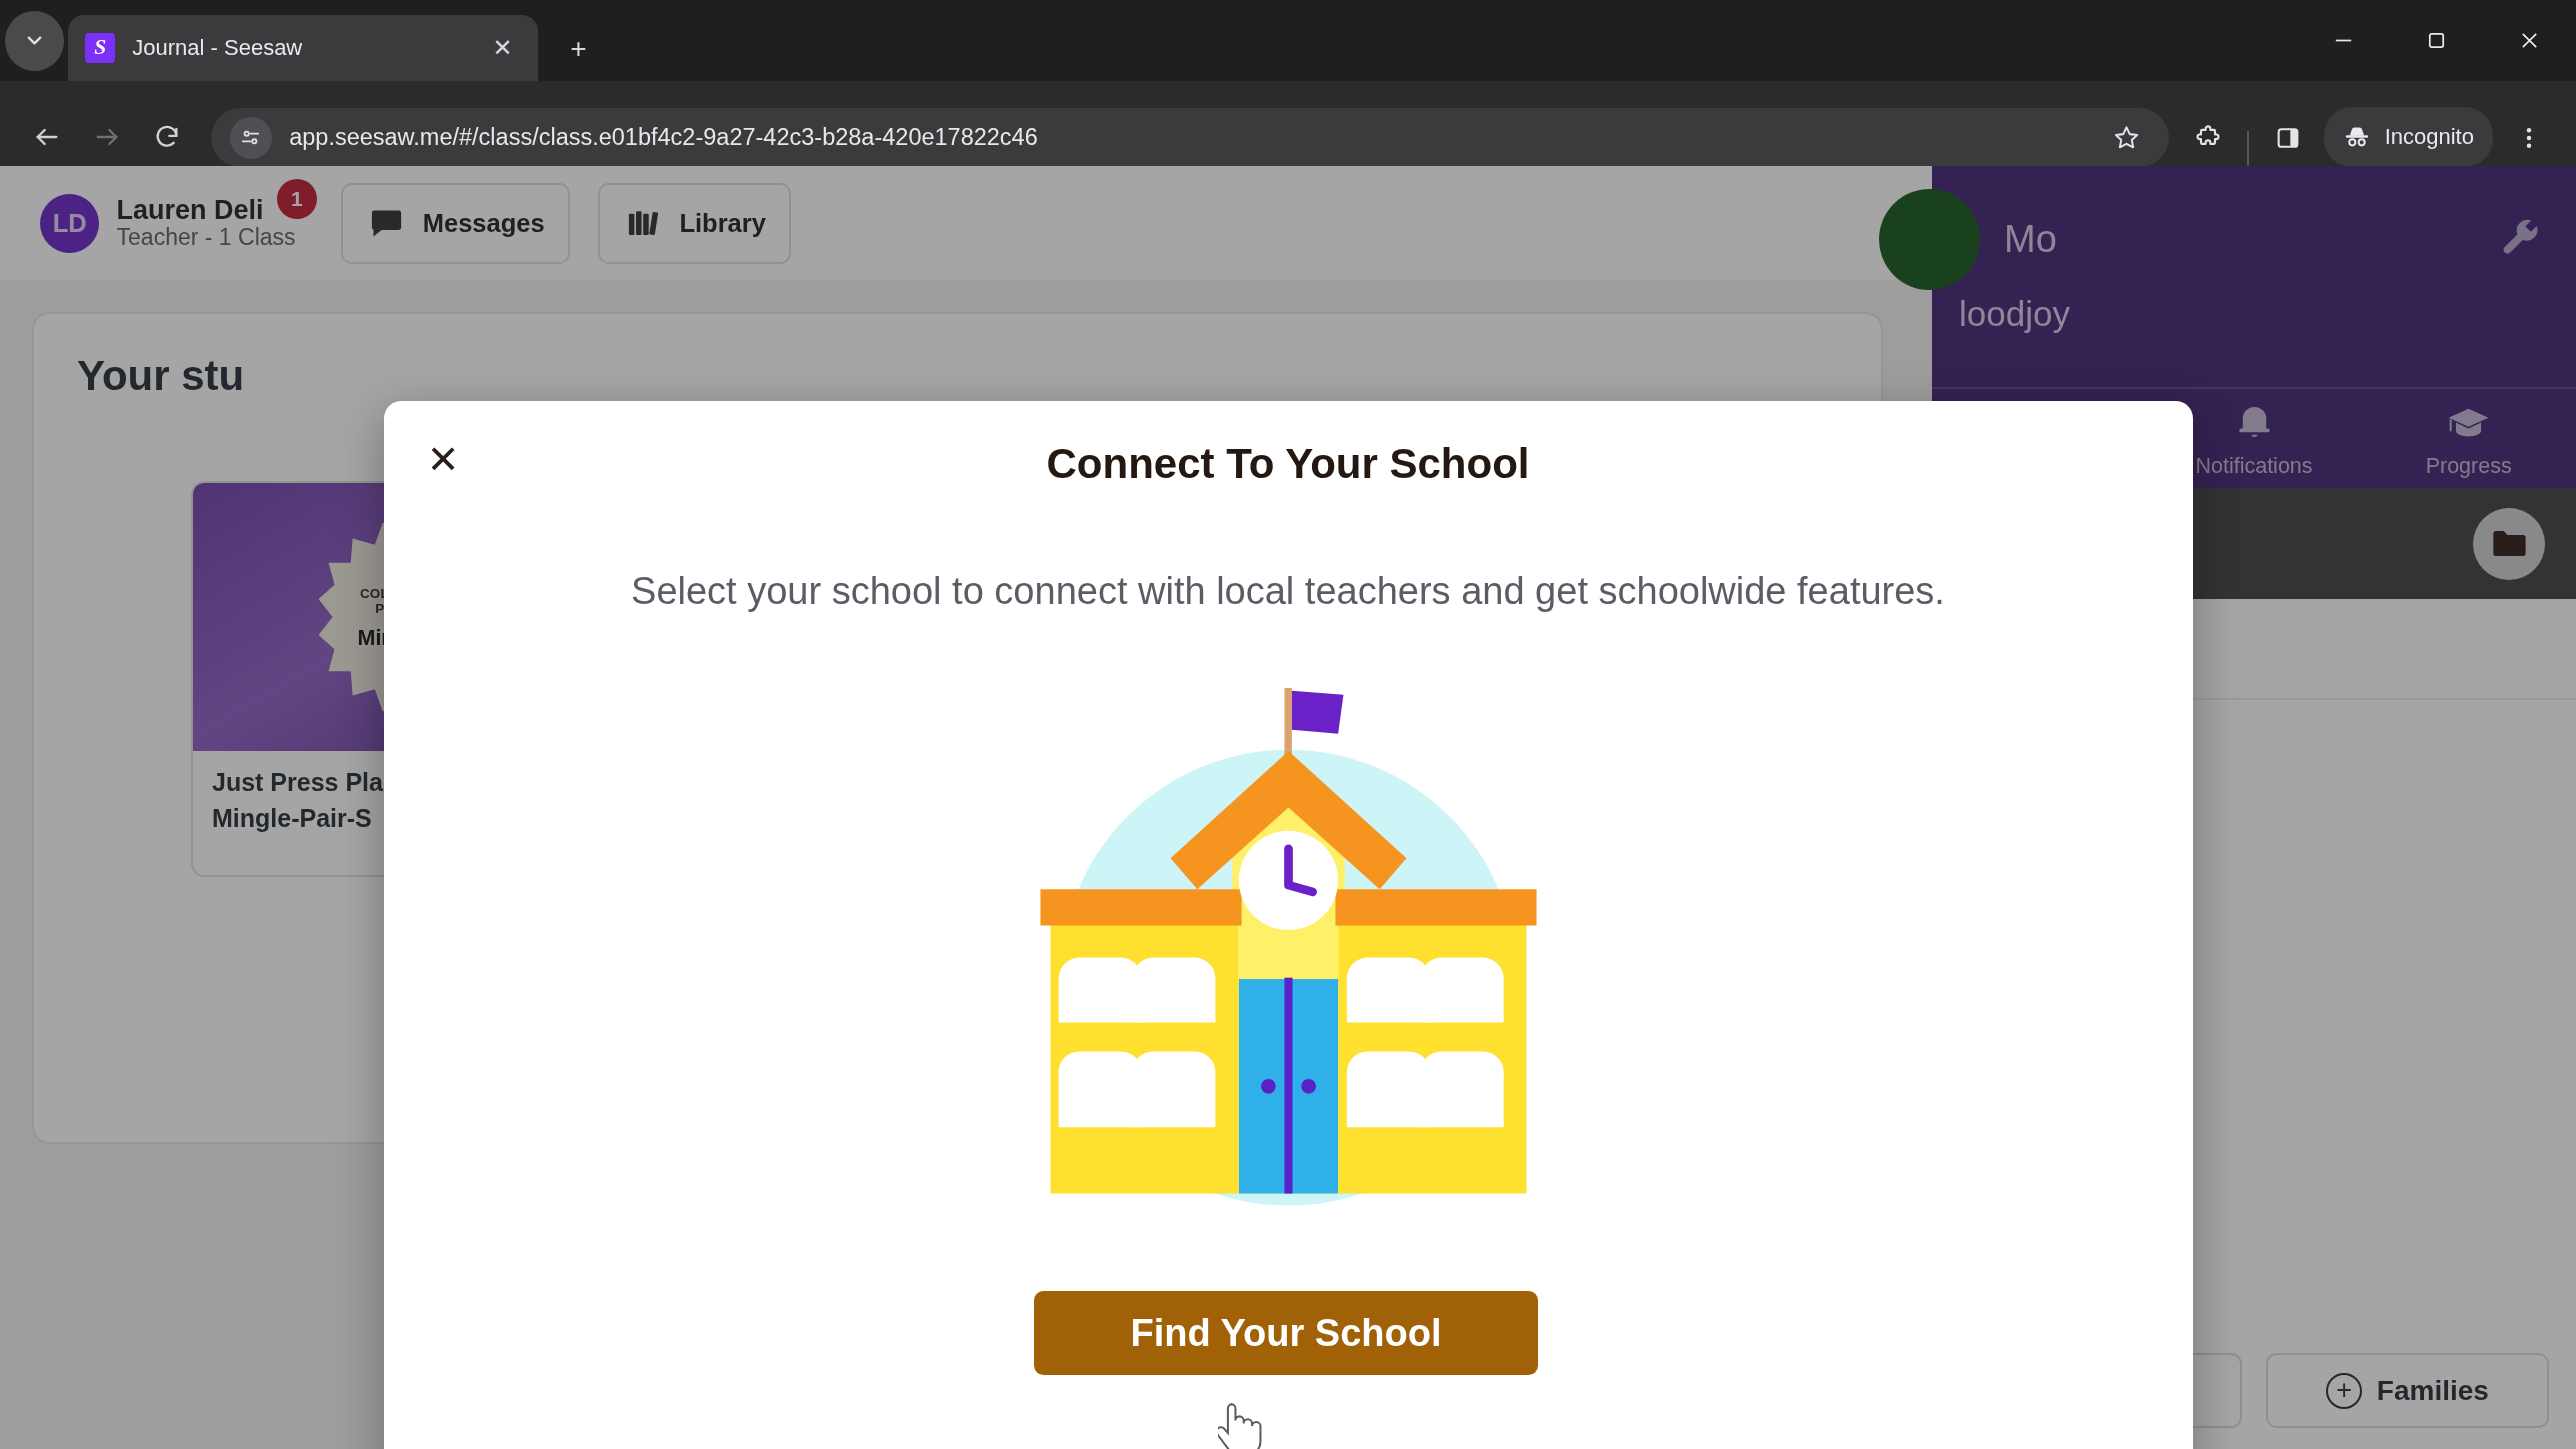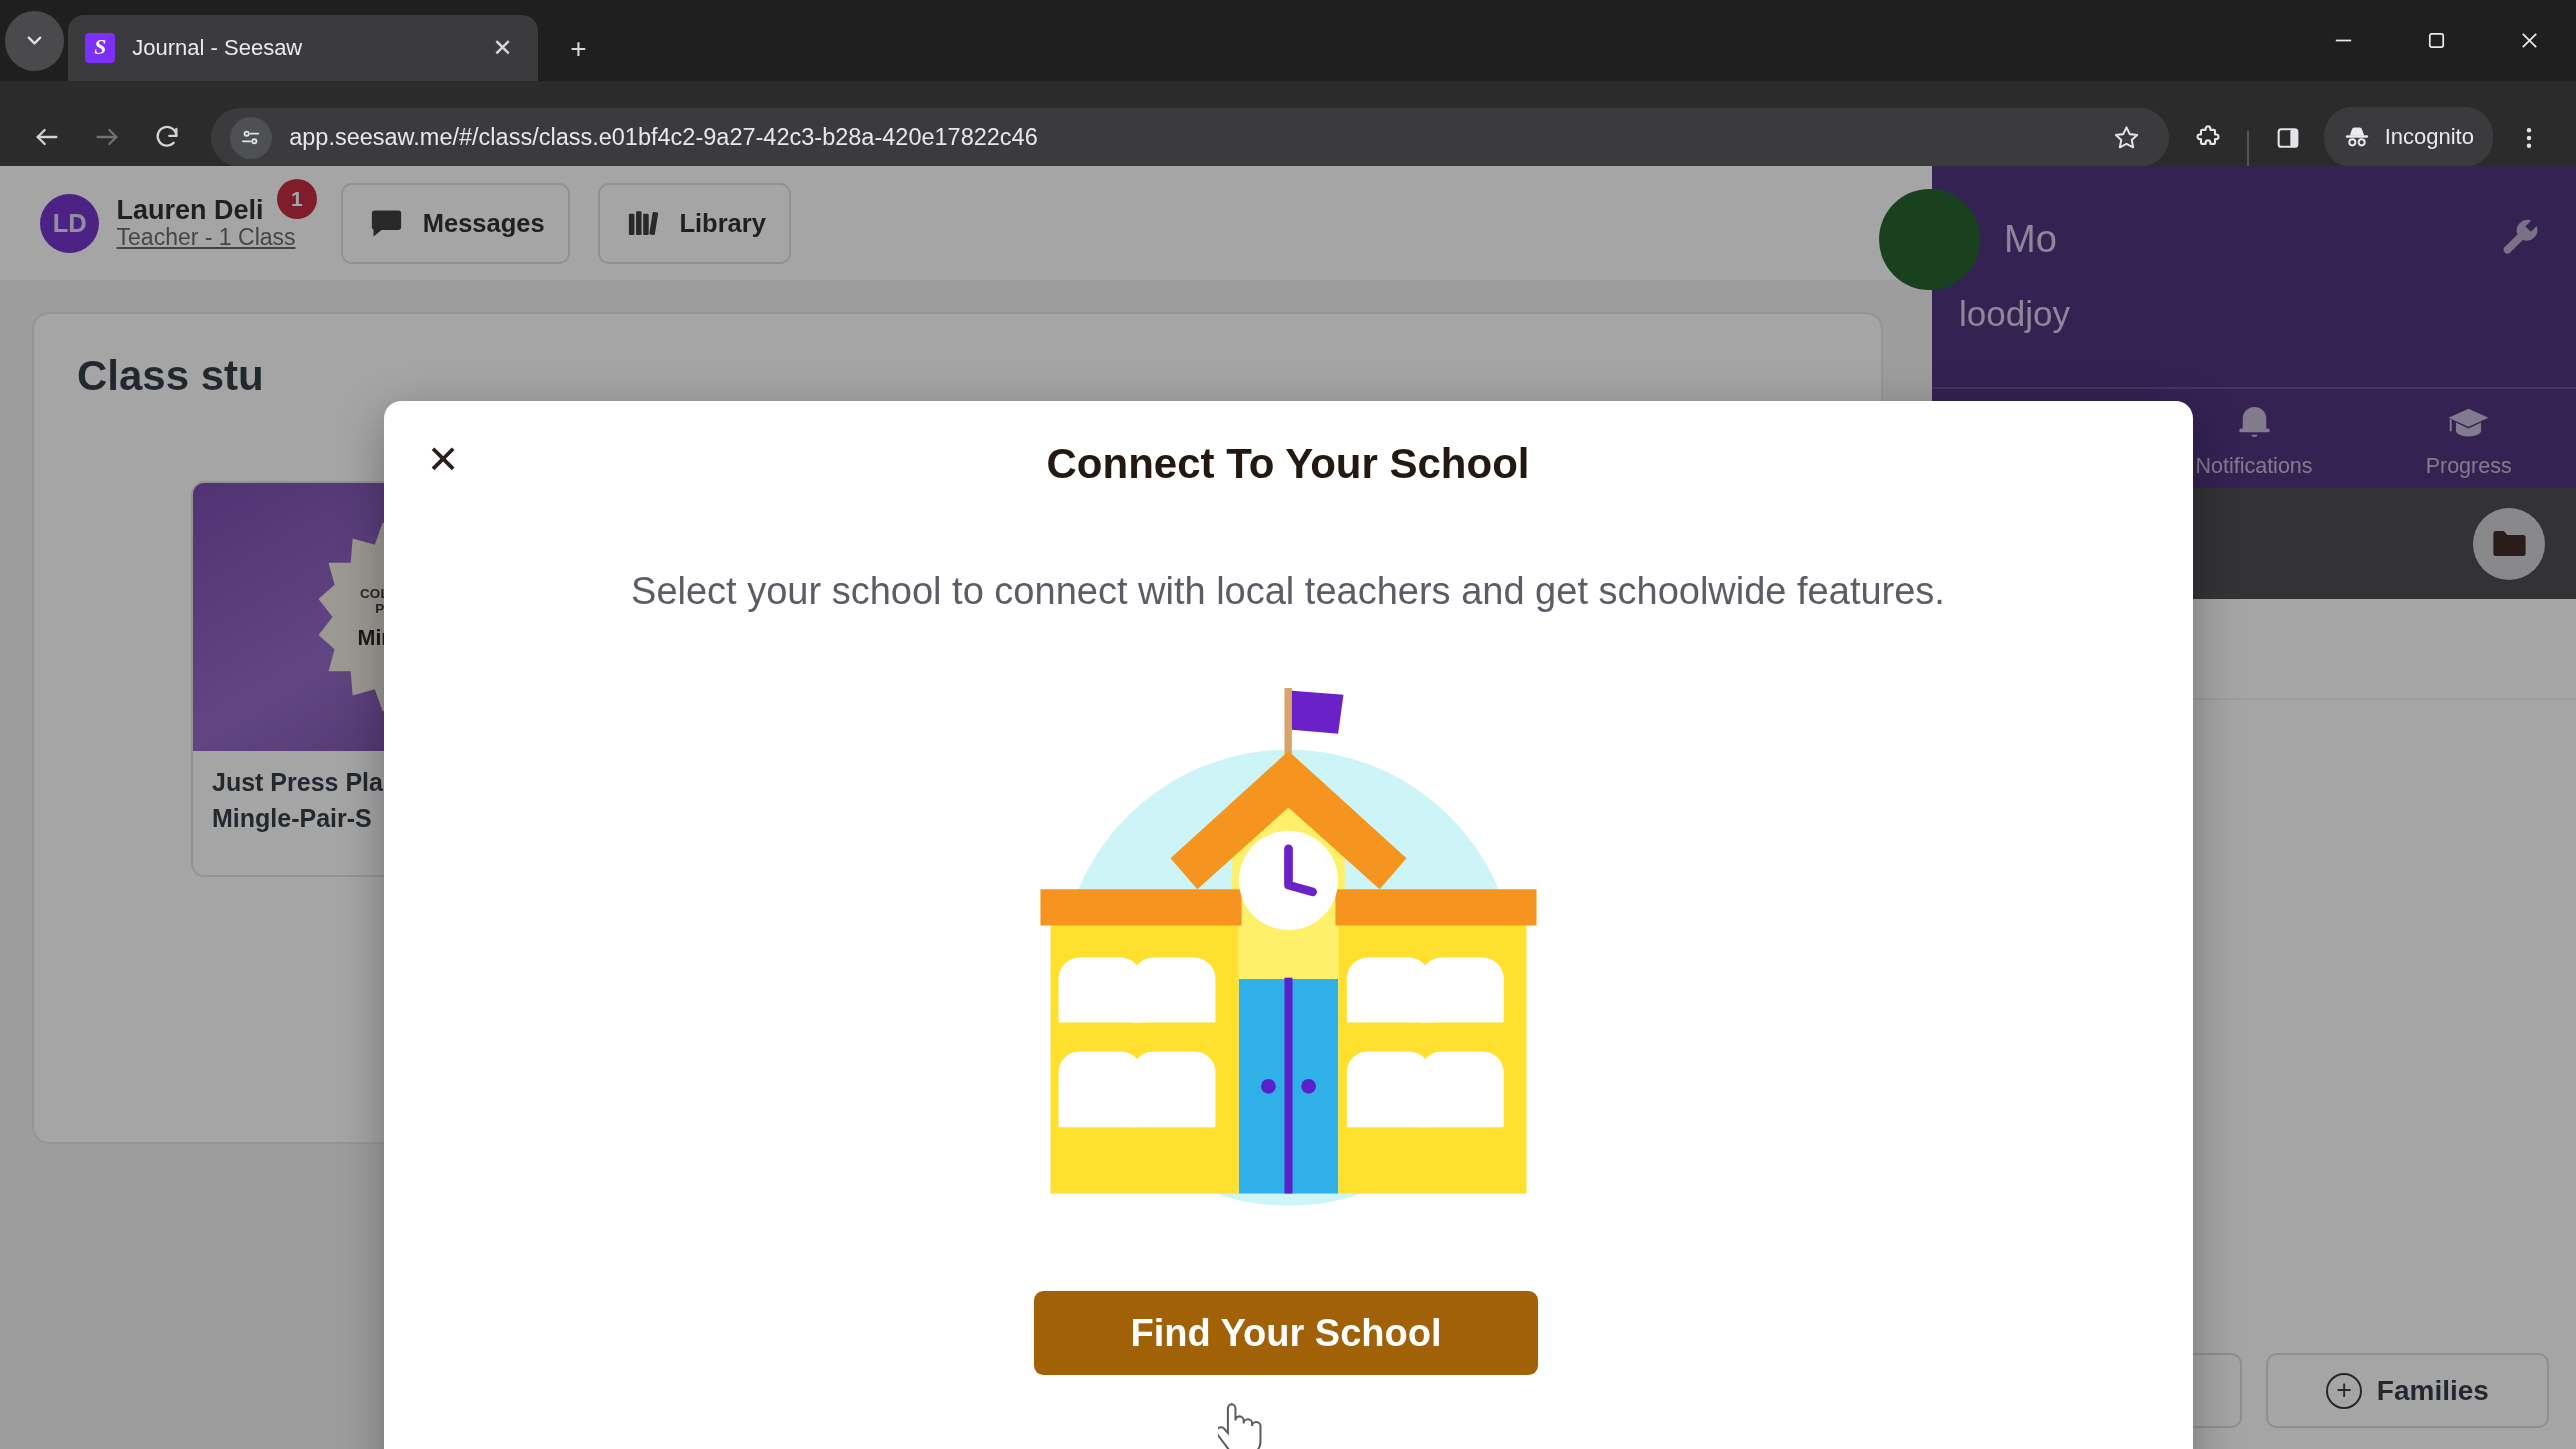--- a/index.html
+++ b/index.html
@@ -123,21 +123,21 @@
     display: flex; align-items: center; height: 81px; padding: 0 17.4px 0 10.7px;
     border-radius: 10.7px; position: relative; flex: 0 0 auto;
   }
   .sw-avatar {
     width: 59px; height: 59px; border-radius: 50%; background: #6620c6;
     color: #e3d4f7; font-size: 25.5px; font-weight: bold;
     display: flex; align-items: center; justify-content: center; flex: 0 0 auto;
   }
   .sw-usertext { margin-left: 17.4px; }
   .sw-username { font-size: 27px; font-weight: bold; color: #1a1a1a; line-height: 1.12; }
-  .sw-userrole { font-size: 23px; color: #5b5b5b; line-height: 1.12; text-decoration: underline; }
+  .sw-userrole { font-size: 23px; color: #5b5b5b; line-height: 1.12; }
   .sw-badge {
     position: absolute; right: -4px; top: -4px;
     width: 40px; height: 40px; border-radius: 50%; background: #c0162c;
     color: #fff; font-size: 21px; font-weight: bold;
     display: flex; align-items: center; justify-content: center;
   }
   .sw-navbtn {
     height: 81px; border-radius: 10.7px; border: 2px solid #dddddd;
     display: flex; align-items: center; padding: 0 23px; margin-left: 28px;
     flex: 0 0 auto;
@@ -429,21 +429,21 @@
               <rect x="11.8" y="6" width="3.4" height="13" rx="0.6"></rect>
               <rect x="16.6" y="5" width="3.4" height="14" rx="0.6" transform="rotate(9 18.3 12)"></rect>
             </svg>
         </span>
         <span class="lbl">Library</span>
       </div>
     </div>
 
     <div class="sw-body">
       <div class="sw-card">
-        <div class="sw-card-title">Class stu</div>
+        <div class="sw-card-title">Your stu</div>
         <div class="sw-card-sub"></div>
       </div>
 
       <div class="sw-tile">
         <div class="sw-tile-thumb">
           <div class="sw-starburst">
             <div class="sw-sb-icon">👥</div>
             <div class="sw-sb-kicker">COLLABORATIVE PROTOCOLS</div>
             <div class="sw-sb-title">Mingle-Pair-Share</div>
           </div>

